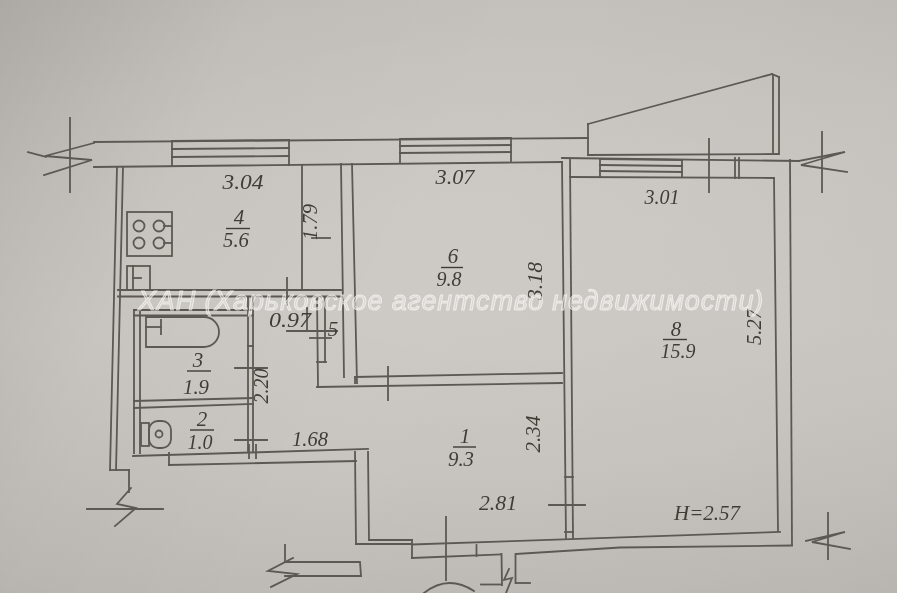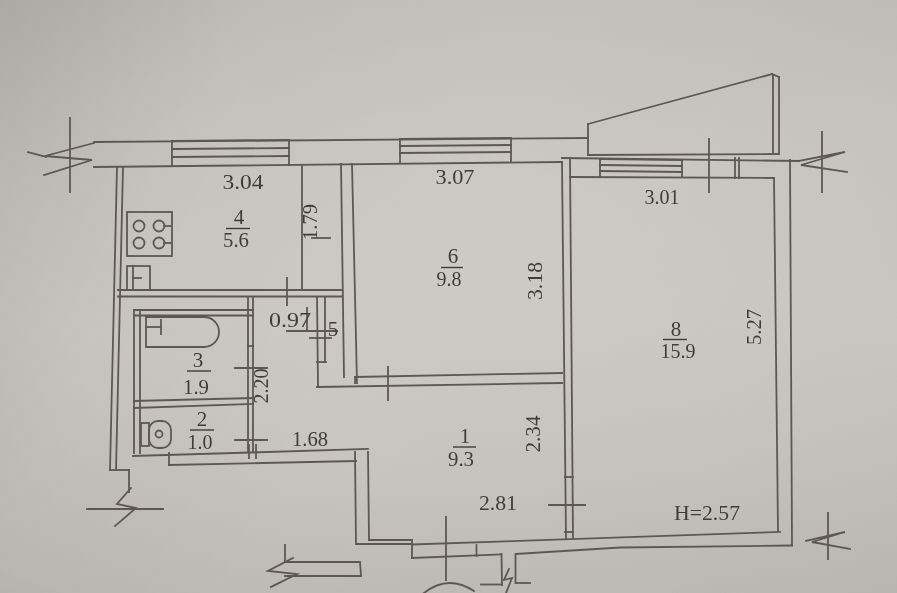--- a/index.html
+++ b/index.html
@@ -3,20 +3,21 @@
 <meta charset="utf-8">
 <style>
   html,body{margin:0;padding:0;overflow:hidden;}
   body{width:897px;height:593px;
     font-family:"Liberation Serif",serif;}
   #paper{position:relative;width:897px;height:593px;
     background:
       radial-gradient(130% 100% at 56% 40%, rgba(255,255,255,0.10) 0%, rgba(255,255,255,0.03) 40%, rgba(0,0,0,0.03) 70%, rgba(0,0,0,0.12) 100%),
       linear-gradient(115deg, rgba(0,0,0,0.10) 0%, rgba(0,0,0,0.02) 22%, rgba(0,0,0,0) 45%, rgba(0,0,0,0.02) 100%),
       linear-gradient(180deg, #c2beb9 0%, #c8c4bf 30%, #cac6c1 55%, #c6c2bd 80%, #c2beb9 100%);
+    font-style: italic;
   }
   svg{position:absolute;left:0;top:0;}
   .wm{position:absolute;left:138px;top:286px;width:620px;
     font-family:"Liberation Sans",sans-serif;font-size:27px;
     color:rgba(240,238,234,0.38);white-space:nowrap;letter-spacing:0.85px;
     -webkit-text-stroke:1px rgba(252,250,247,0.68);}
 </style>
 </head>
 <body>
 <div id="paper">
@@ -211,13 +212,14 @@
   </g>
   <g stroke="#403d36" stroke-width="1.4">
     <path d="M226,228.5 L250,228.5"></path>
     <path d="M441,267.5 L463,267.5"></path>
     <path d="M663,339.5 L687,339.5"></path>
     <path d="M187,371 L211,371"></path>
     <path d="M190,430 L214,430"></path>
     <path d="M453,447 L476,447"></path>
   </g>
 </svg>
+<div class="wm">ХАН (Харьковское агентство недвижимости)</div>
 </div>
 
 </body></html>

